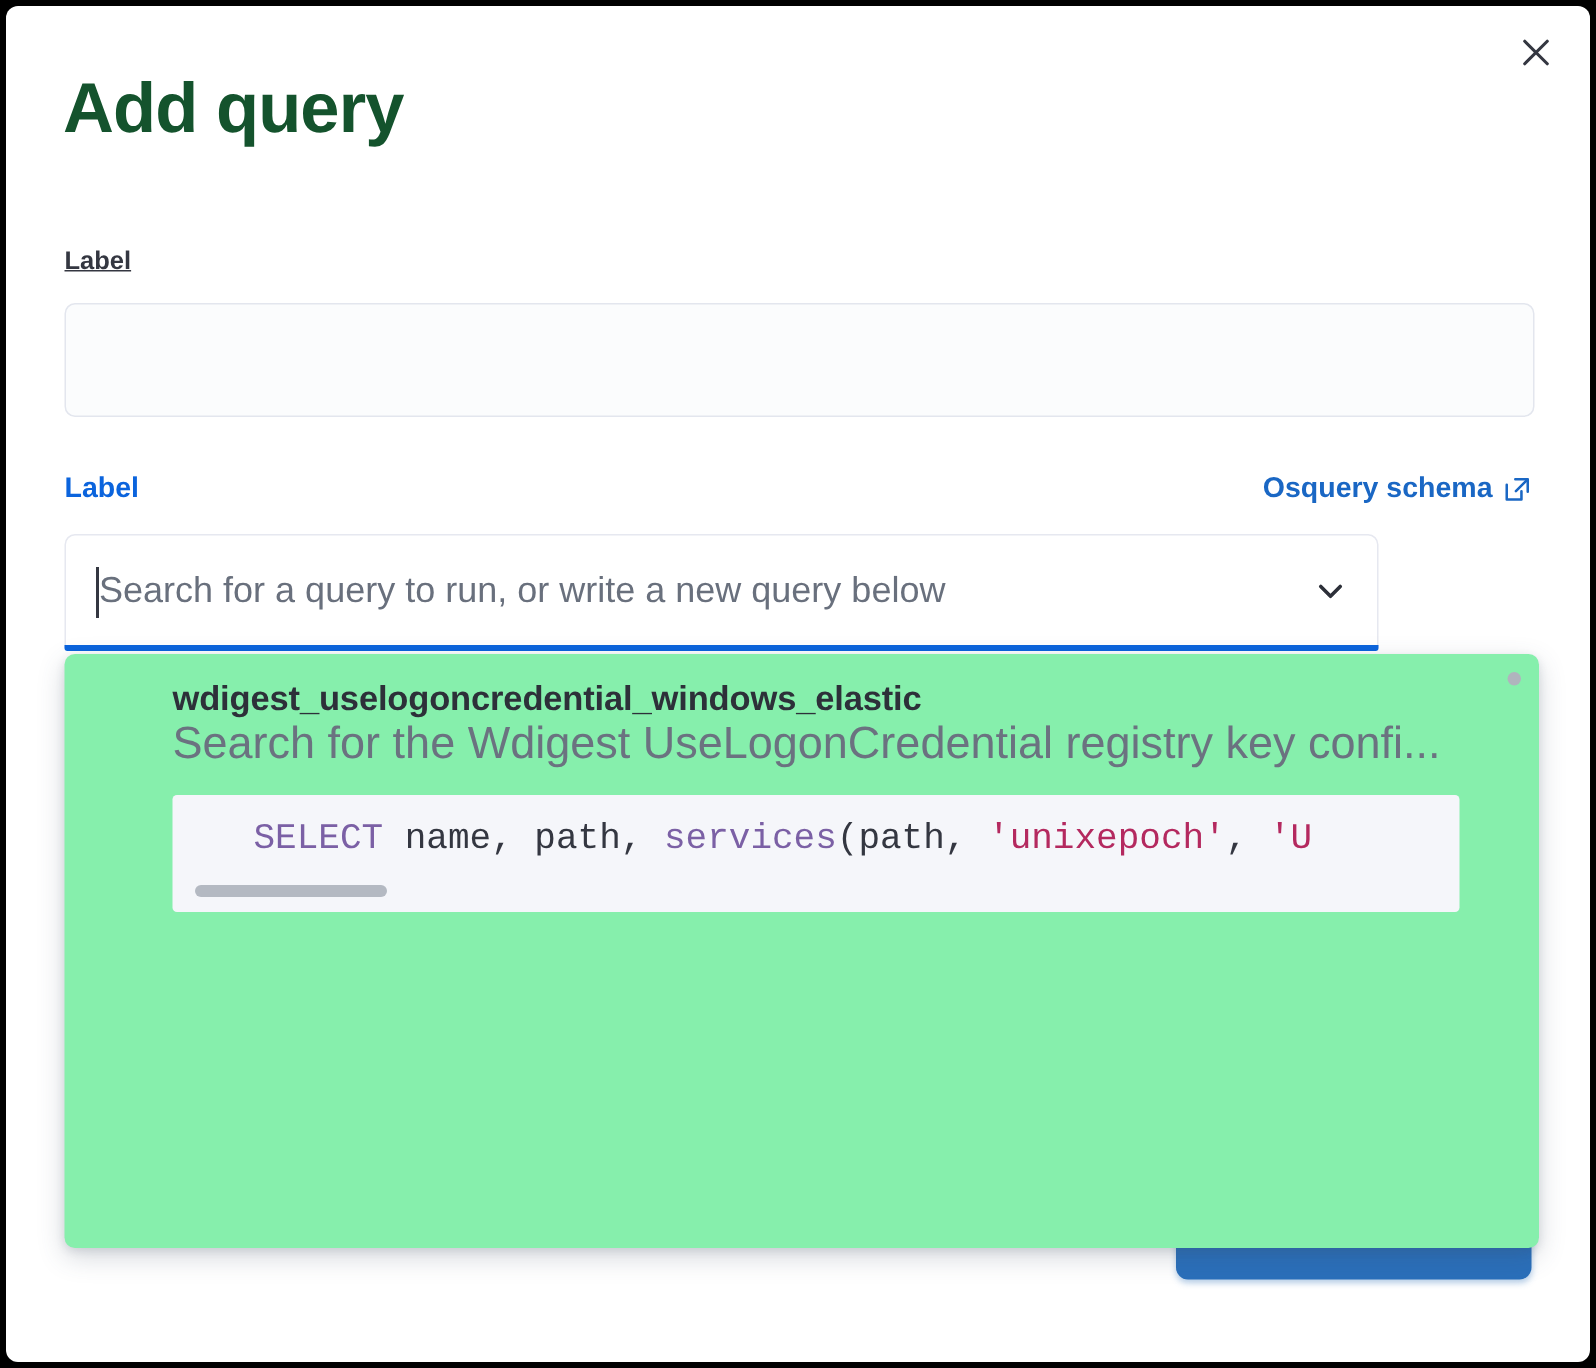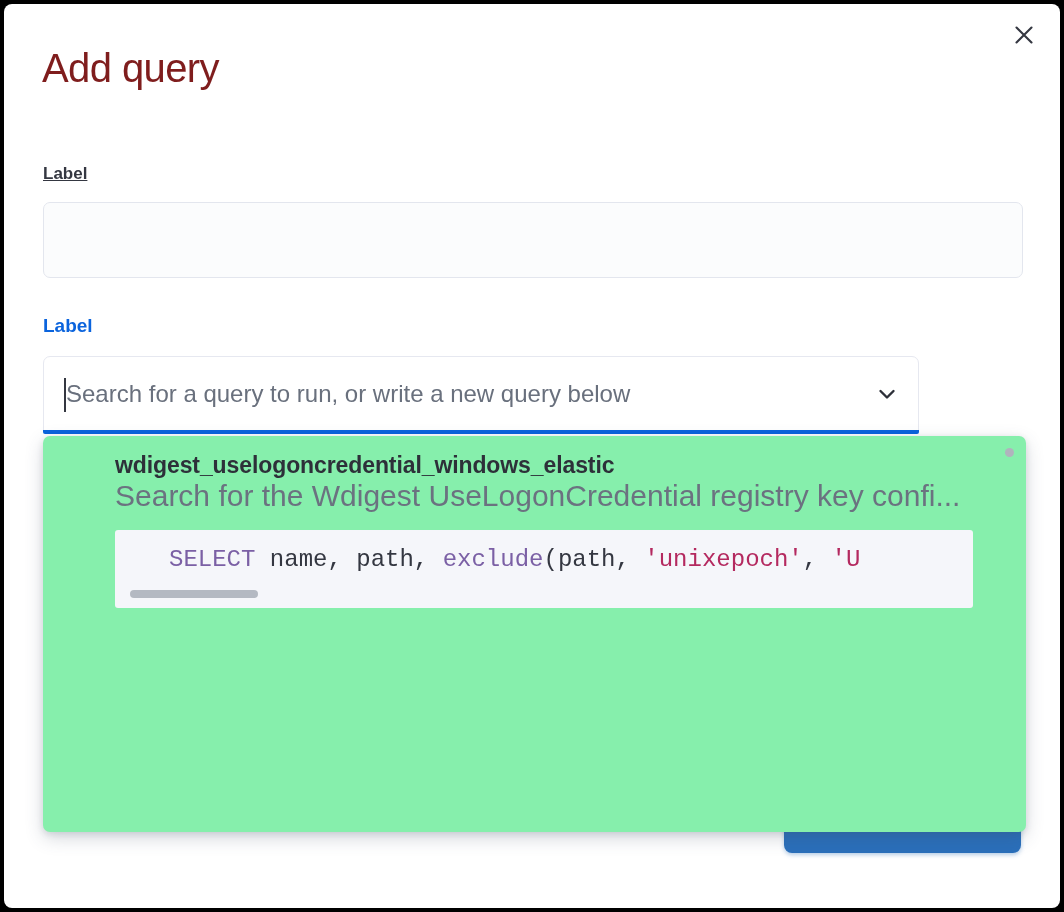--- a/index.html
+++ b/index.html
@@ -36,24 +36,24 @@
     align-items: center;
     justify-content: center;
     cursor: pointer;
   }
   .close-btn svg { display: block; }
 
   .modal-title {
     position: absolute;
     left: 38px;
     top: 42px;
-    font-size: 40px;
-    font-weight: 400;
+    font-size: 47px;
+    font-weight: 700;
     letter-spacing: -0.6px;
-    color: #7f1d1d;
+    color: #14532d;
     line-height: 1.1;
   }
 
   
   .field-label {
     position: absolute;
     left: 39px;
     top: 160px;
     font-size: 17px;
     font-weight: 700;
@@ -275,20 +275,30 @@
     </svg>
   </div>
 
   <div class="modal-title">Add query</div>
 
   <div class="field-label">Label</div>
   <input class="label-input" type="text" value="" style="">
 
   <div class="query-label">Label</div>
 
+  <a class="schema-link">
+    <span>Osquery schema</span>
+    <span>
+      <svg width="19" height="19" viewBox="0 0 19 19" aria-hidden="true">
+        <path d="M2.5 6.2 V16 H12.3 V10.5" fill="none" stroke="#1a67c4" stroke-width="1.7" stroke-linecap="round" stroke-linejoin="round"></path>
+        <path d="M8.2 2.5 H16.5 V10.8" fill="none" stroke="#1a67c4" stroke-width="1.7" stroke-linecap="round" stroke-linejoin="round"></path>
+        <path d="M16.3 2.7 L8.6 10.4" fill="none" stroke="#1a67c4" stroke-width="1.7" stroke-linecap="round"></path>
+      </svg>
+    </span>
+  </a>
 
   <div class="combo">
     <span class="caret"></span>
     <input class="combo-input" type="text" placeholder="Search for a query to run, or write a new query below" style="">
     <span class="chevron">
       <svg width="26" height="26" viewBox="0 0 26 26" aria-hidden="true">
         <path d="M6.5 10 L13 16.5 L19.5 10" fill="none" stroke="#2d3039" stroke-width="2.4" stroke-linecap="round" stroke-linejoin="round"></path>
       </svg>
     </span>
   </div>
@@ -298,21 +308,21 @@
     <button class="btn-save">Save changes</button>
   </div>
 
   <div class="dropdown">
     <div class="dd-scroll-dot"></div>
     <div id="dd-list">
         <div class="dd-item">
           <div class="dd-title">wdigest_uselogoncredential_windows_elastic</div>
           <div class="dd-desc">Search for the Wdigest UseLogonCredential registry key confi...</div>
           <div class="dd-code-wrap">
-            <div class="dd-code"><span class="kw">SELECT</span><span> name, path, </span><span class="fn">exclude</span><span>(path, </span><span class="str">'unixepoch'</span><span>, </span><span class="str">'U</span></div>
+            <div class="dd-code"><span class="kw">SELECT</span><span> name, path, </span><span class="fn">services</span><span>(path, </span><span class="str">'unixepoch'</span><span>, </span><span class="str">'U</span></div>
             <div class="hscroll">
               <div class="hscroll-thumb"></div>
             </div>
           </div>
         </div>
       </div>
   </div>
 
 </div>
 

